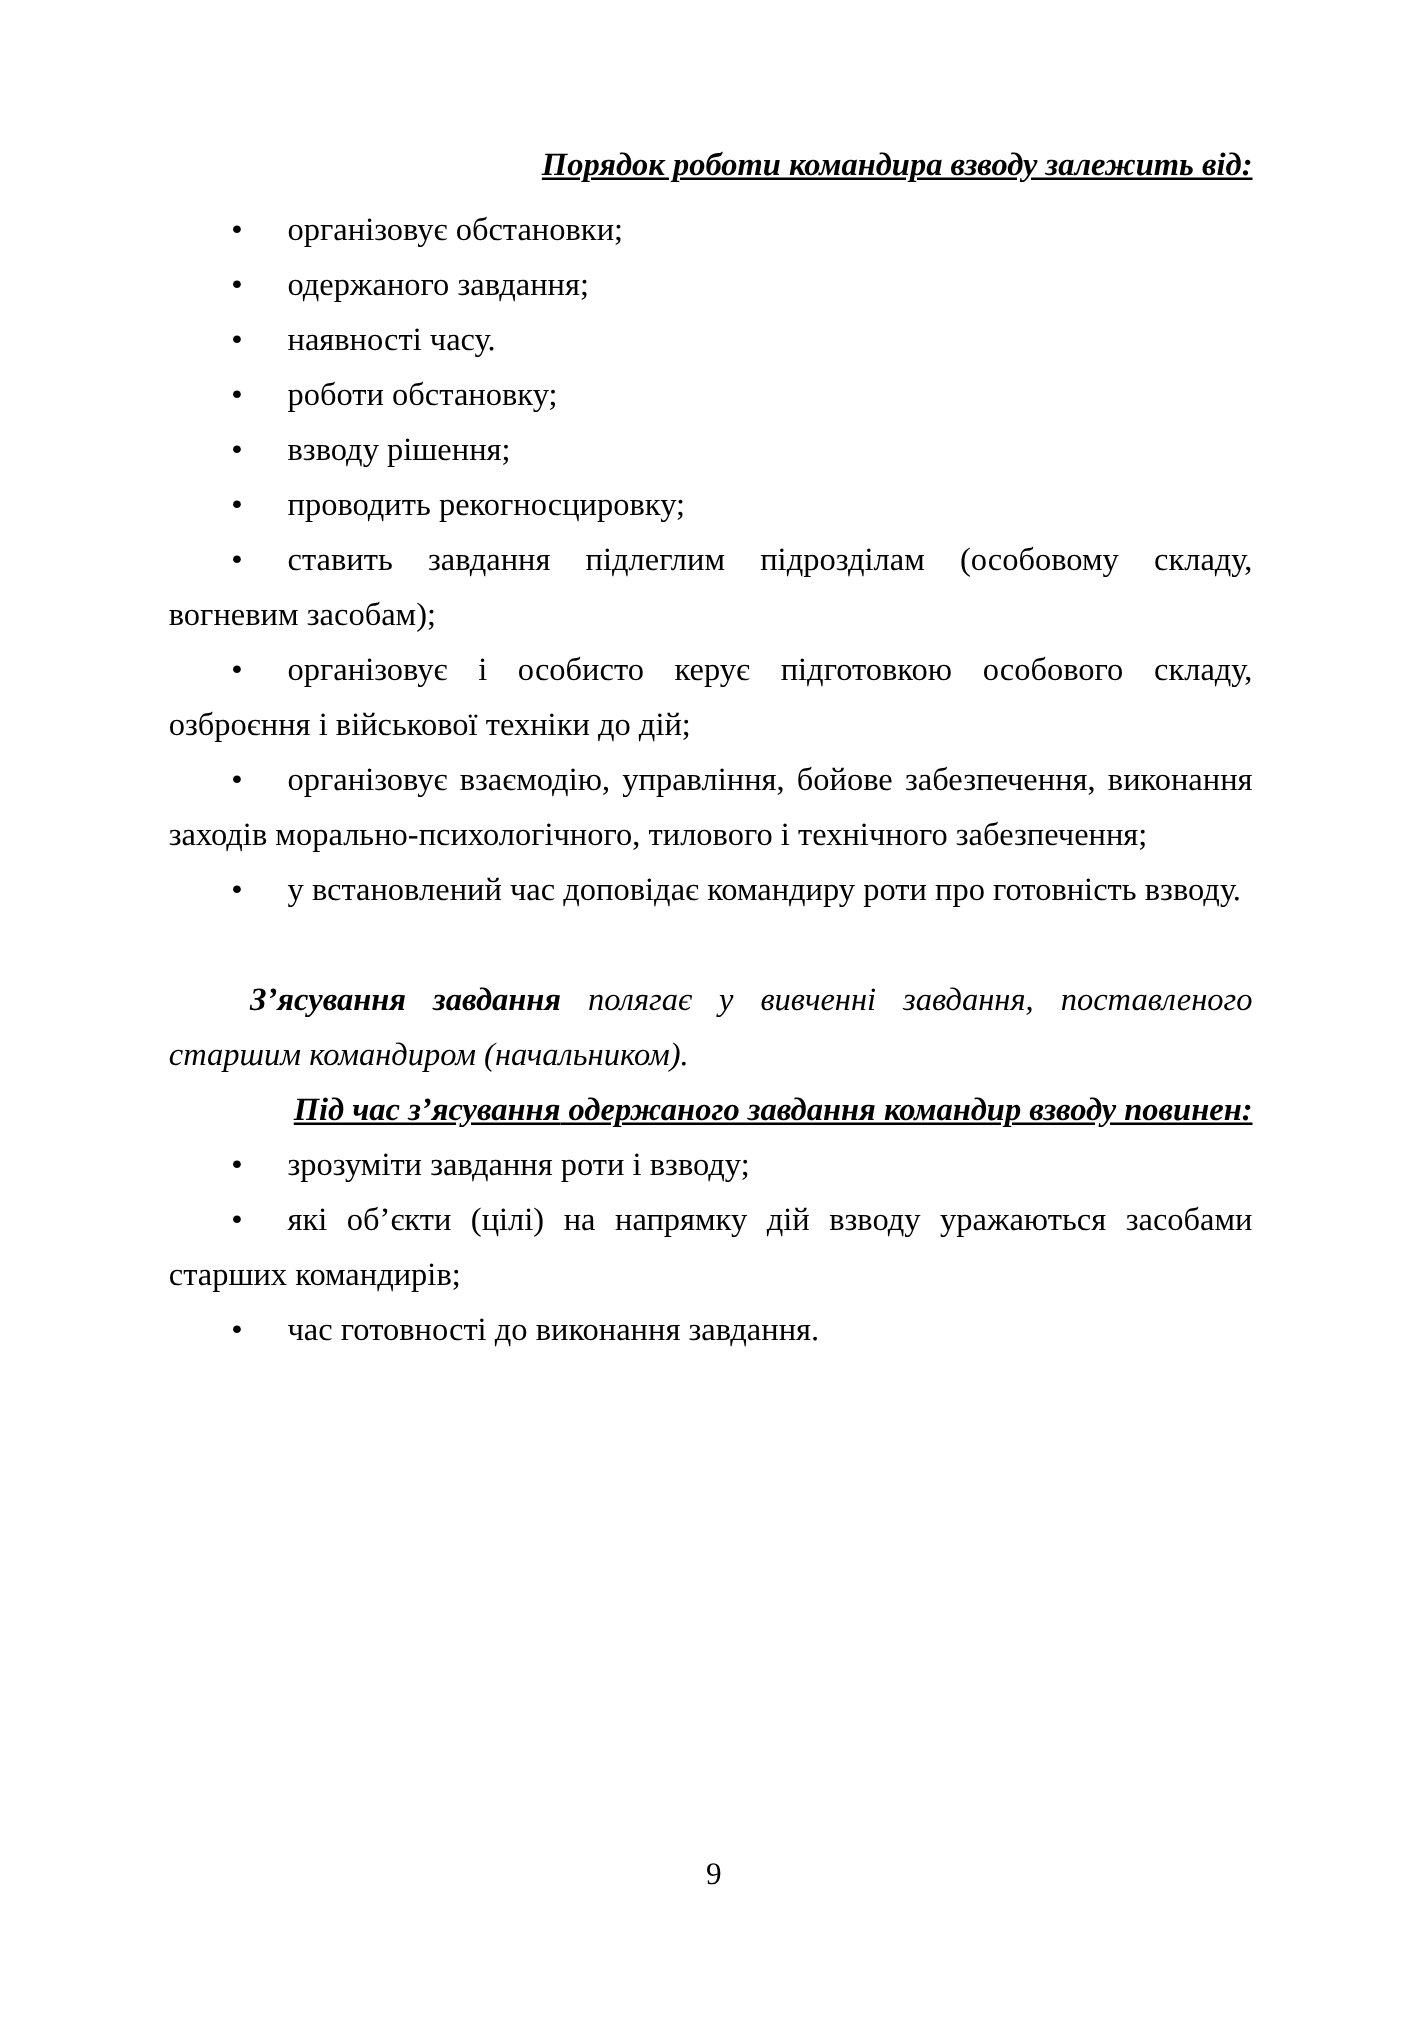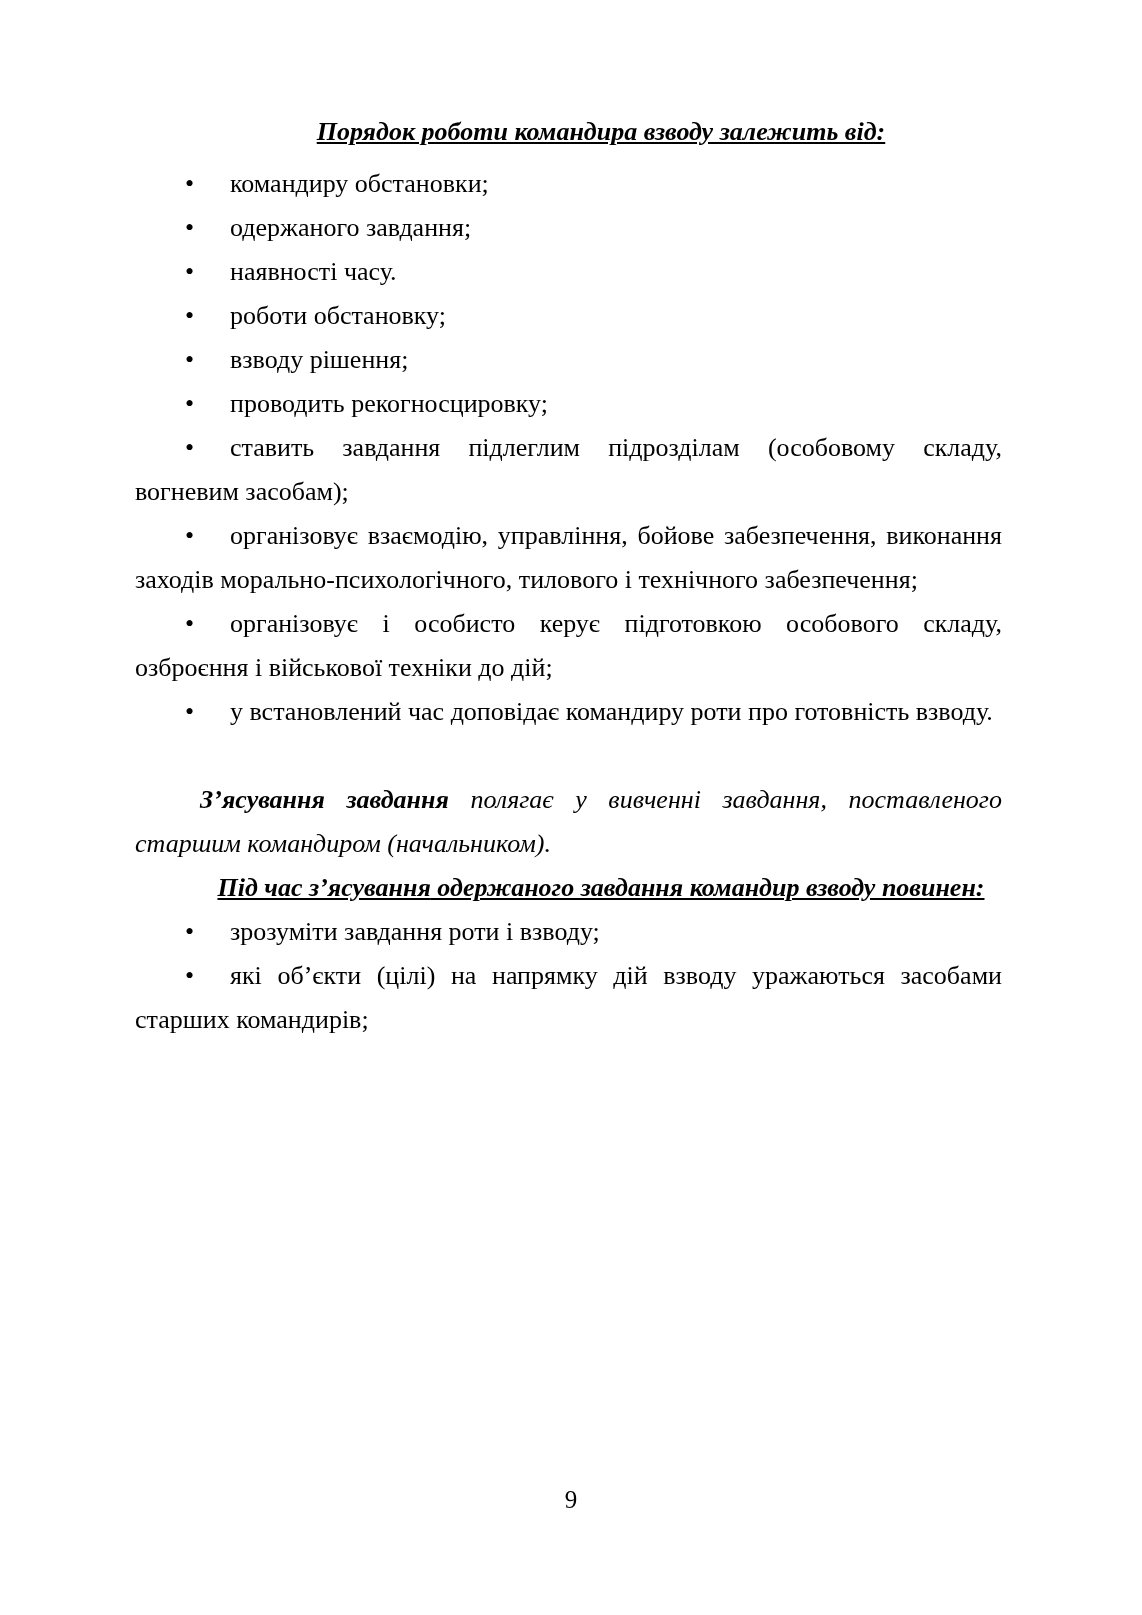--- a/index.html
+++ b/index.html
@@ -18,21 +18,21 @@
   .content {
     padding: 110px 140px 0 135px;
   }
   p { margin: 0; text-align: justify; }
 
   
   .heading {
     text-indent: 65px;
     font-style: italic;
     font-weight: bold;
-    text-align: center;
+    text-align: right;
   }
   .heading .u { text-decoration: underline; }
   .heading .h-rest { font-weight: bold; margin-top: 44px; }
 
   
   .bullet { text-indent: 50px; }
   .dot {
     display: inline-block;
     width: 45px;
     font-style: normal;
@@ -55,35 +55,36 @@
     line-height: 30px;
   }
 </style>
 </head>
 <body>
 
 <div class="content">
 
   <p class="heading"><span class="u">Порядок роботи командира взводу залежить від:</span></p>
 
-  <p class="bullet mt" style="margin-top:8px;"><span class="dot">•</span><span>командиру обстановки;</span></p>
+  <p class="bullet mt" style="margin-top:8px;"><span class="dot">•</span><span>організовує обстановки;</span></p>
   <p class="bullet"><span class="dot">•</span><span>одержаного завдання;</span></p>
   <p class="bullet"><span class="dot">•</span><span>наявності часу.</span></p>
 
 
   <p class="bullet"><span class="dot">•</span><span>роботи обстановку;</span></p>
   <p class="bullet"><span class="dot">•</span><span>взводу рішення;</span></p>
   <p class="bullet"><span class="dot">•</span><span>проводить рекогносцировку;</span></p>
   <p class="bullet"><span class="dot">•</span><span>ставить завдання підлеглим підрозділам (особовому складу, вогневим засобам);</span></p>
+  <p class="bullet"><span class="dot">•</span><span>організовує і особисто керує підготовкою особового складу, озброєння і військової техніки до дій;</span></p>
   <p class="bullet"><span class="dot">•</span><span>організовує взаємодію, управління, бойове забезпечення, виконання заходів морально-психологічного, тилового і технічного забезпечення;</span></p>
-  <p class="bullet"><span class="dot">•</span><span>організовує і особисто керує підготовкою особового складу, озброєння і військової техніки до дій;</span></p>
   <p class="bullet"><span class="dot">•</span><span>у встановлений час доповідає командиру роти про готовність взводу.</span></p>
 
   <p class="para mt"><b>З’ясування завдання</b><span> полягає у вивченні завдання, поставленого старшим командиром (начальником).</span></p>
 
   <p class="heading"><span class="u"><span>Під час з’ясування</span><span class="h-rest"> одержаного завдання командир взводу повинен:</span></span></p>
 
   <p class="bullet"><span class="dot">•</span><span>зрозуміти завдання роти і взводу;</span></p>
   <p class="bullet"><span class="dot">•</span><span>які об’єкти (цілі) на напрямку дій взводу уражаються засобами старших командирів;</span></p>
+  <p class="bullet"><span class="dot">•</span><span>час готовності до виконання завдання.</span></p>
 
 </div>
 
 <div class="footer">9</div>
 
 </body></html>

